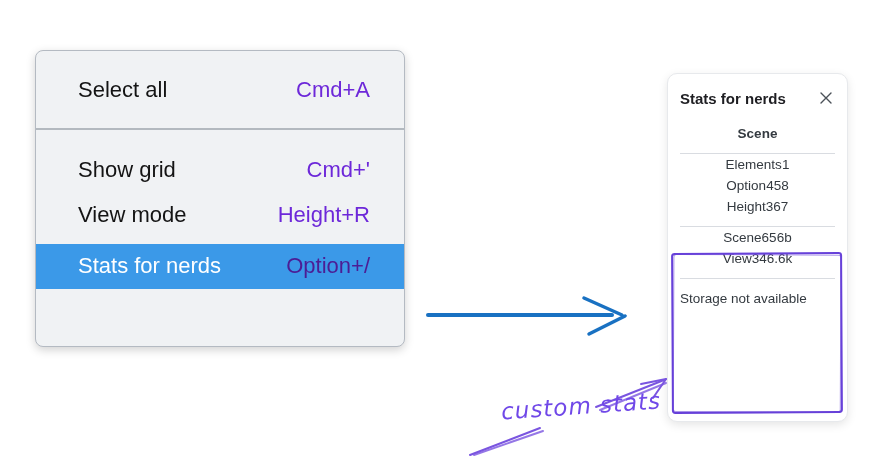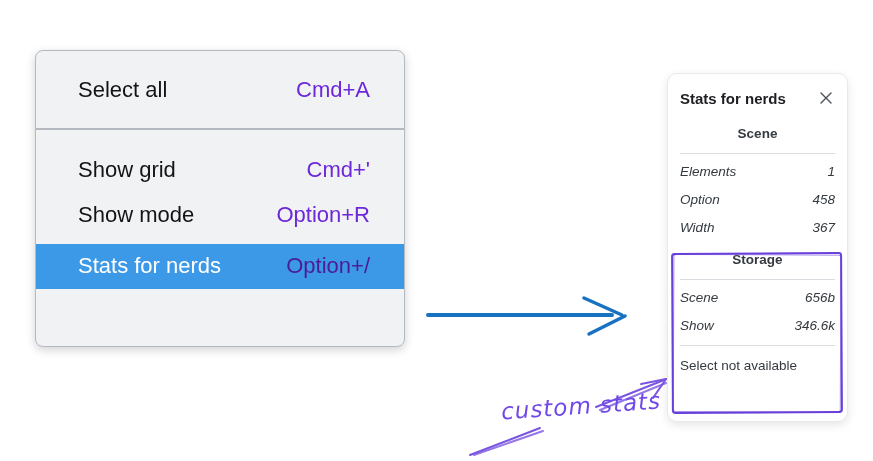--- a/index.html
+++ b/index.html
@@ -55,21 +55,21 @@
   .panel-header{display:flex;align-items:center;justify-content:space-between;height:20px;}
   .panel-title{font-size:15px;font-weight:700;color:#1e1e22;}
   .panel-close{
     background:none;border:none;padding:0;margin:0;
     width:18px;height:18px;cursor:pointer;
     display:flex;align-items:center;justify-content:center;
   }
   .panel-heading{text-align:center;font-weight:700;margin-top:14px;height:18px;}
   .panel-heading.big-gap{margin-top:18px;}
   .panel-rule{border:0;border-top:1px solid #d9dce1;margin:9px 0 0 0;}
-  .stat-row{display:flex;justify-content:space-between;margin-top:10px;height:18px;font-style:italic;}
+  .stat-row{display:flex;justify-content:center;margin-top:3px;height:18px;}
   .stat-value{text-align:right;}
   .panel-note{margin-top:12px;height:18px;white-space:nowrap;}
 
   
   .overlay{position:absolute;left:0;top:0;width:873px;height:461px;pointer-events:none;}
 
   .annotation-text{
     position:absolute;left:501px;top:393px;
     color:#7048e8;
     font-family:"DejaVu Sans", sans-serif;
@@ -89,22 +89,22 @@
     <div class="menu-row first">
       <span class="menu-label">Select all</span>
       <span class="menu-shortcut">Cmd+A</span>
     </div>
     <div class="menu-divider"></div>
     <div class="menu-row gap-top">
       <span class="menu-label">Show grid</span>
       <span class="menu-shortcut">Cmd+'</span>
     </div>
     <div class="menu-row">
-      <span class="menu-label">Show mode</span>
-      <span class="menu-shortcut">Option+R</span>
+      <span class="menu-label">View mode</span>
+      <span class="menu-shortcut">Height+R</span>
     </div>
     <div class="menu-row gap-small selected">
       <span class="menu-label">Stats for nerds</span>
       <span class="menu-shortcut">Option+/</span>
     </div>
   </div>
 
   <div class="stats-panel">
     <div class="panel-header">
       <span class="panel-title">Stats for nerds</span>
@@ -119,37 +119,36 @@
     <hr class="panel-rule">
     <div class="stat-row">
       <span class="stat-label">Elements</span>
       <span class="stat-value">1</span>
     </div>
     <div class="stat-row">
       <span class="stat-label">Option</span>
       <span class="stat-value">458</span>
     </div>
     <div class="stat-row">
-      <span class="stat-label">Width</span>
+      <span class="stat-label">Height</span>
       <span class="stat-value">367</span>
     </div>
 
-    <div class="panel-heading">Storage</div>
     <hr class="panel-rule">
     <div class="stat-row">
       <span class="stat-label">Scene</span>
       <span class="stat-value">656b</span>
     </div>
     <div class="stat-row">
-      <span class="stat-label">Show</span>
+      <span class="stat-label">View</span>
       <span class="stat-value">346.6k</span>
     </div>
 
     <hr class="panel-rule">
-    <div class="panel-note">Select not available</div>
+    <div class="panel-note">Storage not available</div>
   </div>
 
   <svg class="overlay" viewBox="0 0 873 461">
 
     <g stroke="#1971c2" fill="none" stroke-linecap="round">
       <path d="M428,315 L612,315" stroke-width="4"></path>
       <path d="M584,298 L622,315" stroke-width="3.5"></path>
       <path d="M589,334 L625,316" stroke-width="3.5"></path>
     </g>
 

